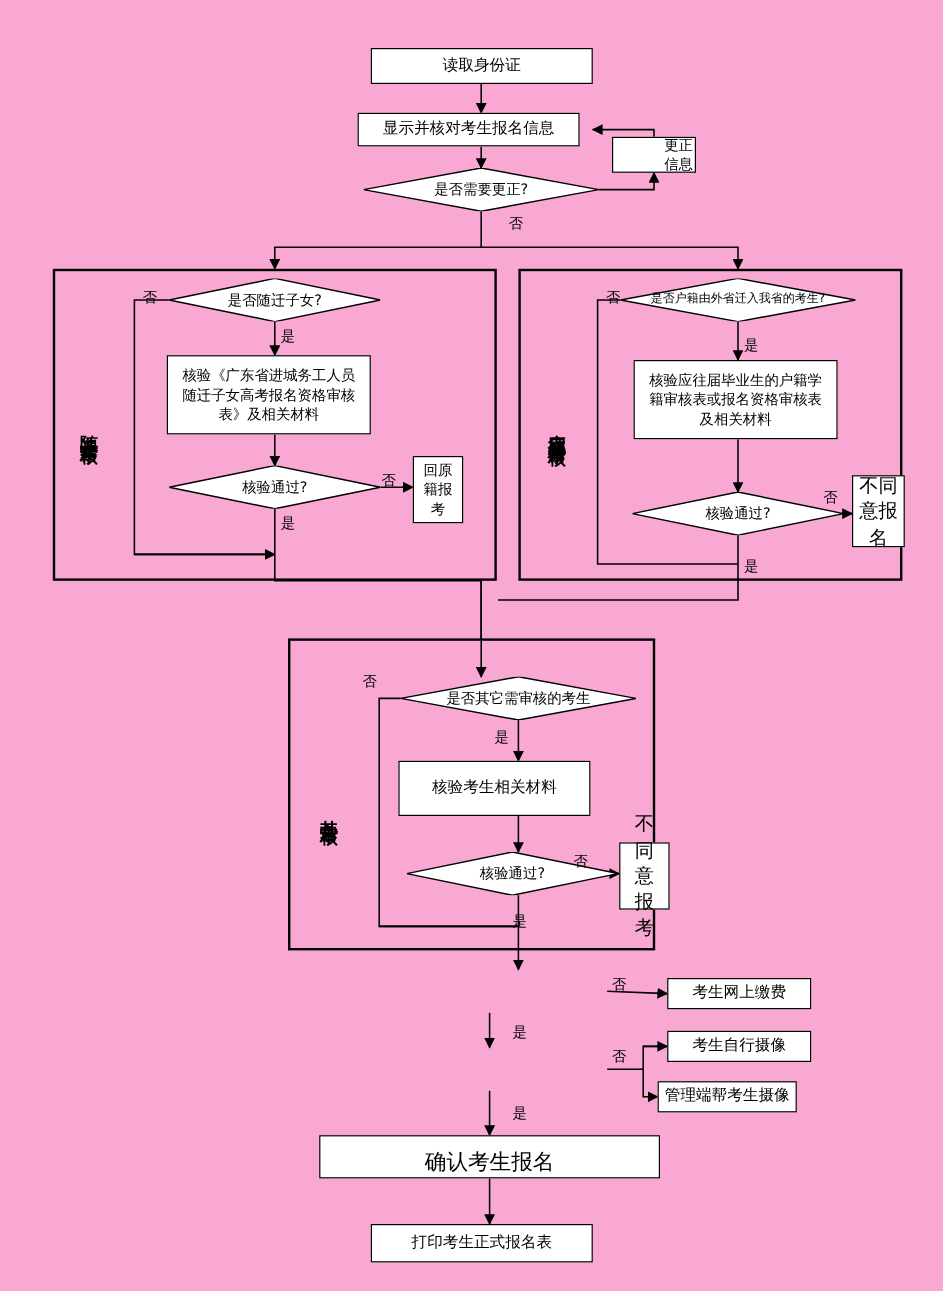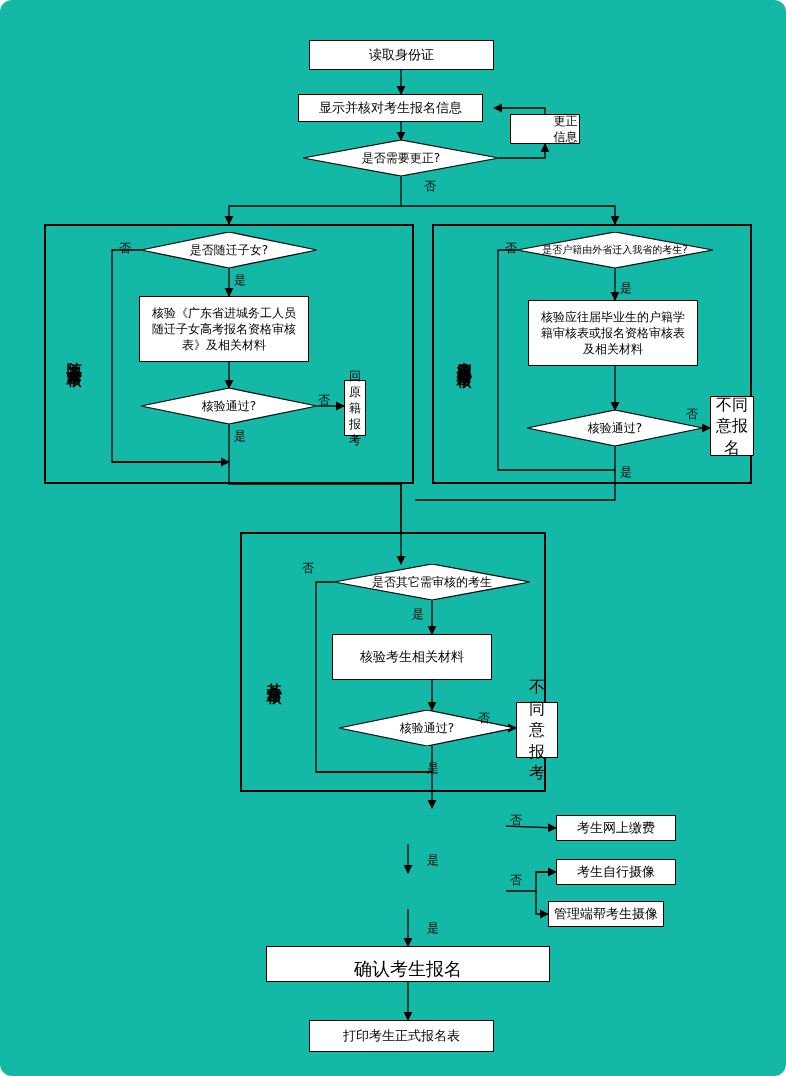--- a/index.html
+++ b/index.html
@@ -8,23 +8,22 @@
     background: #ffffff;
   }
   body {
     font-family: "DejaVu Sans", "Liberation Sans", sans-serif;
     color: #000;
   }
   #canvas {
     position: relative;
     width: 786px;
     height: 1076px;
-    background: #14b8a6;
+    background: #f9a8d4;
     overflow: hidden;
-    border-radius: 12px;
   }
   .node {
     position: absolute;
     box-sizing: border-box;
     display: flex;
     align-items: center;
     justify-content: center;
     text-align: center;
     line-height: 1.35;
     color: #000;
@@ -197,21 +196,21 @@
 
   <div class="diamond-wrap" style="left:141px; top:388px; width:176px; height:36px;">
     <svg width="176" height="36" viewBox="0 0 176 36">
         <polygon points="88,0 176,18 88,36 0,18" fill="#fff" stroke="#000" stroke-width="1.2"></polygon>
       </svg>
     <div class="diamond-text" style="font-size:12px;">
         <span>核验通过?</span>
       </div>
   </div>
 
-  <div class="node box" style="left:344px; top:380px; width:22px; height:56px; font-size:12px; padding:2px 4px;">
+  <div class="node box" style="left:344px; top:380px; width:42px; height:56px; font-size:12px; padding:2px 4px;">
     <span>回原籍报考</span>
   </div>
 
   <div class="diamond-wrap" style="left:517px; top:232px; width:196px; height:36px;">
     <svg width="196" height="36" viewBox="0 0 196 36">
         <polygon points="98,0 196,18 98,36 0,18" fill="#fff" stroke="#000" stroke-width="1.2"></polygon>
       </svg>
     <div class="diamond-text" style="font-size:10px;">
         <span>是否户籍由外省迁入我省的考生?</span>
       </div>

